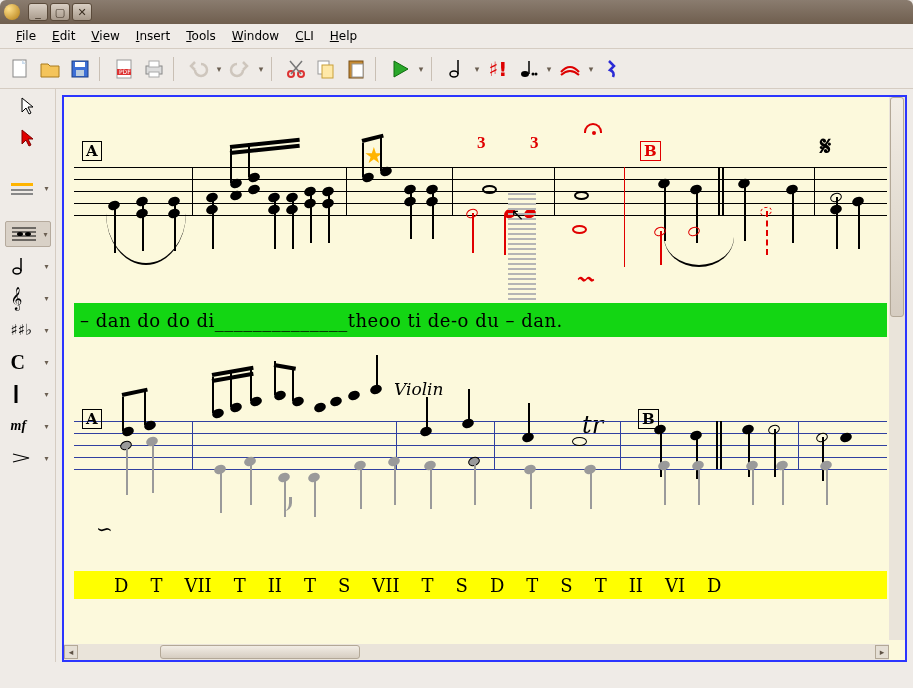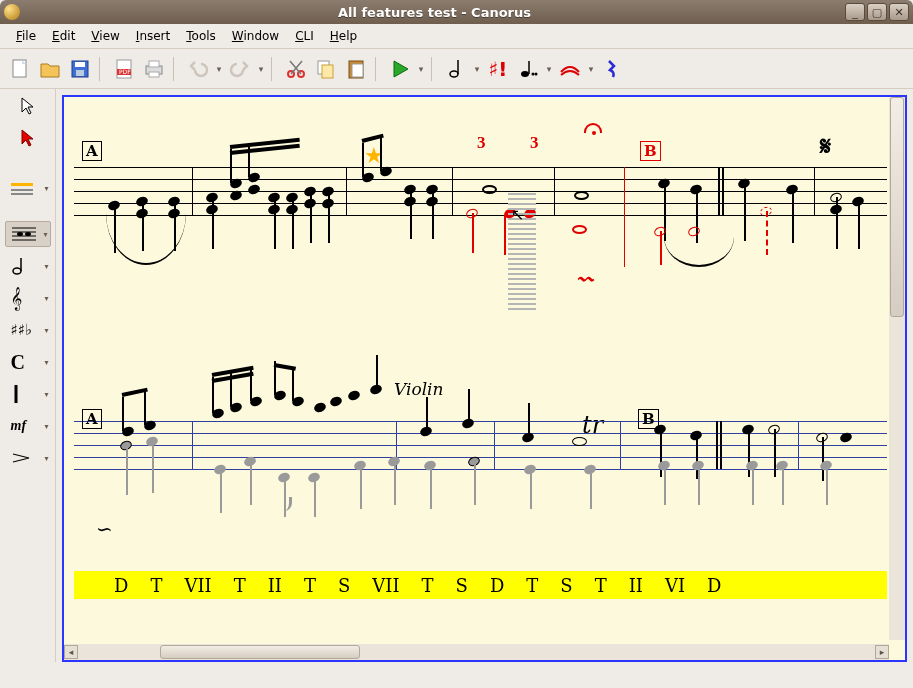--- a/index.html
+++ b/index.html
@@ -86,21 +86,20 @@
 
 
 .tabstrip { height:26px; display:flex; align-items:flex-start; padding-left:4px; }
 .tab { background:#efebe7; border:1px solid #b3a897; border-top:none; border-radius:0 0 3px 3px; padding:3px 12px; font-size:12px; cursor:pointer; }
 </style>
 </head>
 <body>
 
 <div class="titlebar">
   <div class="app-icon"></div>
-  <div class="title-text">All features test - Canorus</div>
   <div class="winbtn">_</div>
   <div class="winbtn">▢</div>
   <div class="winbtn">✕</div>
 </div>
 
 <div class="menubar">
   <div class="item"><span class="u">F</span>ile</div>
   <div class="item"><span class="u">E</span>dit</div>
   <div class="item"><span class="u">V</span>iew</div>
   <div class="item"><span class="u">I</span>nsert</div>
@@ -417,20 +416,21 @@
             <div></div>
             <div></div>
             <div></div>
             <div></div>
             <div></div>
             <div></div>
             <div></div>
         </div>
         <div class="cursor-ptr" style="left:447px;top:108px">↖</div>
 
+        <div class="lyrics-green" style="top:206px">–   dan  do  do     di______________theoo  ti     de-o  du  –  dan.</div>
 
         <div class="ins-label" style="left:330px;top:282px">Violin</div>
         <div class="trill" style="left:518px;top:314px">tr</div>
         <div class="turn" style="left:32px;top:420px">∽</div>
 
         <div class="staff blue" style="top:324px;height:48px">
           <div class="line" style="top:0"></div>
             <div class="line" style="top:12px"></div>
             <div class="line" style="top:24px"></div>
             <div class="line" style="top:36px"></div>

